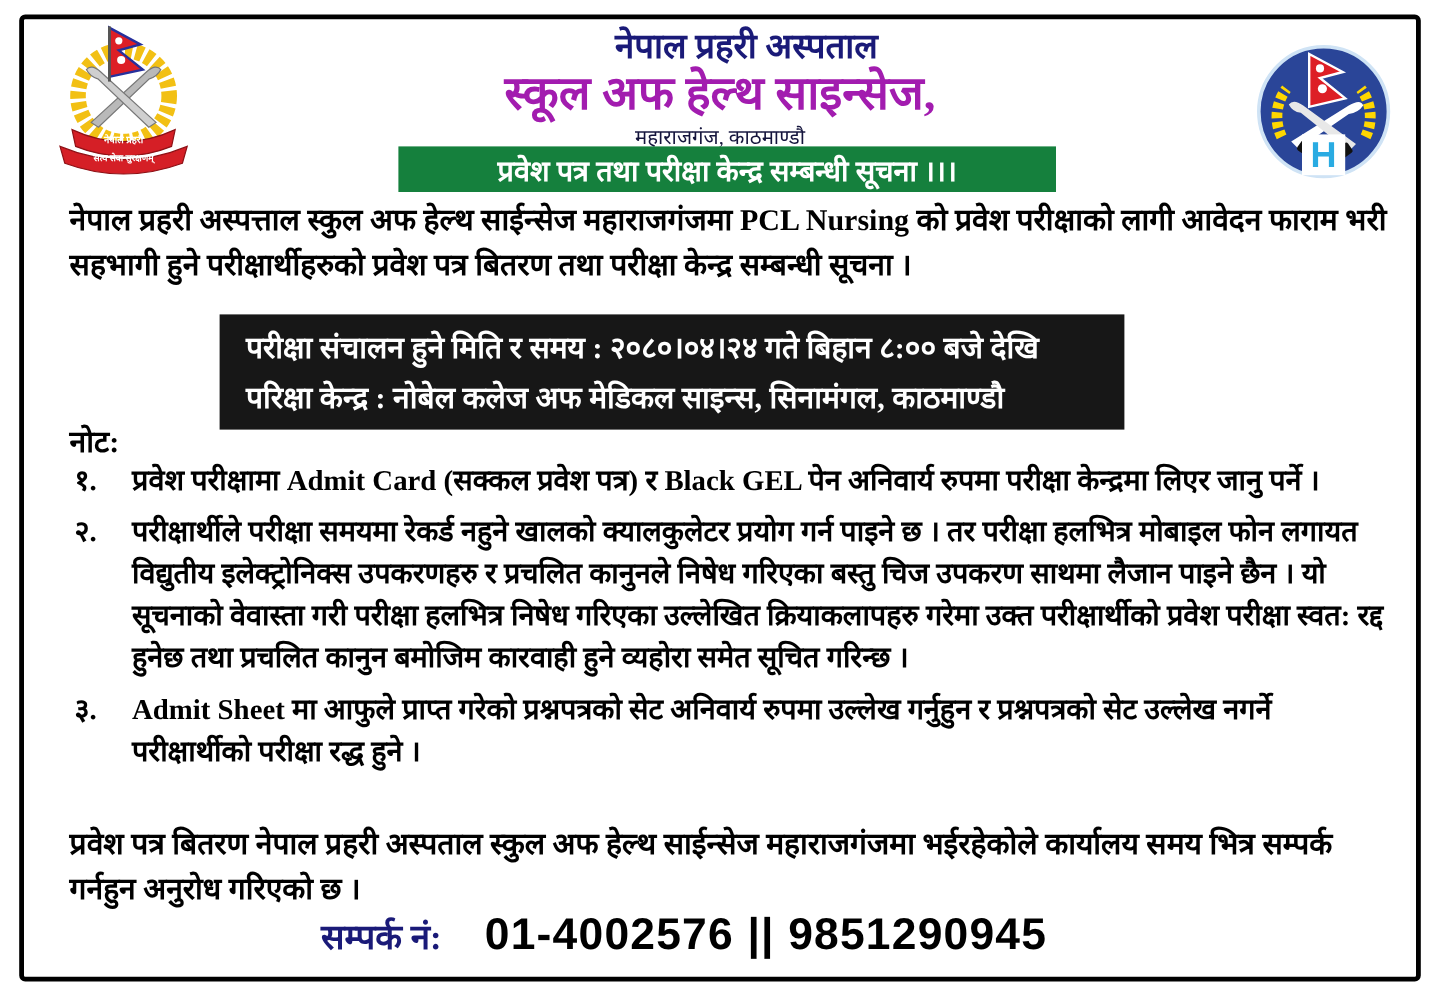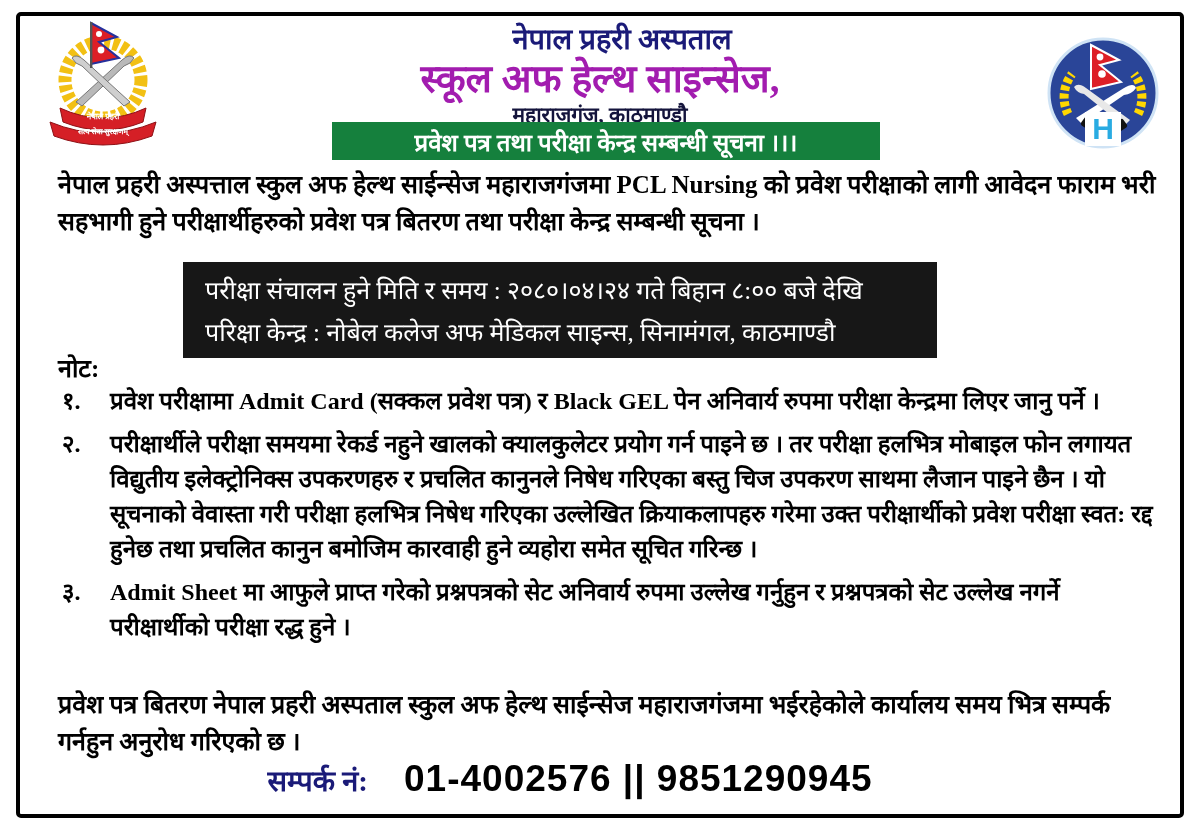--- a/index.html
+++ b/index.html
@@ -8,33 +8,33 @@
   .sheet { position:absolute; left:16px; top:12px; width:1168px; height:806px;
            border:4px solid #000; border-radius:5px; background:#fff; }
 
   
   .logo { position:absolute; }
   .logo-left  { left:26px; top:4px;  width:114px; height:130px; }
   .logo-right { right:20px; top:20px; width:114px; height:114px; }
   .titles { position:absolute; left:0; right:0; top:6px; text-align:center; }
   .t1 { font-size:29px; font-weight:bold; color:#1a1a78; line-height:34px;margin-left:44px; }
   .t2 { font-size:39px; font-weight:bold; color:#a21caf; line-height:46px; }
-  .t3 { font-size:21px; font-weight:bold; color:#14143c; line-height:26px; }
+  .t3 { font-size:17px; font-weight:normal; color:#14143c; line-height:26px; }
 
   .banner { position:absolute; left:312px; top:106px; width:548px; height:38px;
             background:#15803d; color:#fff; display:flex; align-items:center;
             justify-content:center; font-size:24px; font-weight:bold; }
 
   .intro { position:absolute; left:38px; right:16px; top:150px;
            font-size:25px; font-weight:bold; color:#000; line-height:37px;
            text-align:left; }
 
   .exam-box { position:absolute; left:163px; top:246px; width:754px; height:96px;
               background:#171717; color:#fff; padding:8px 22px;
-              font-size:25px; font-weight:normal; line-height:42px; }
+              font-size:25px; font-weight:bold; line-height:42px; }
 
   .note-heading { position:absolute; left:38px; top:334px;
                   font-size:25px; font-weight:bold; color:#000; }
 
   .note-list { position:absolute; left:42px; right:22px; top:368px; }
   .note-item { display:flex; margin-bottom:8px; font-size:24px; font-weight:bold;
                color:#000; line-height:35px; }
   .note-num  { width:48px; flex:0 0 48px; }
   .note-text { flex:1; }
 

